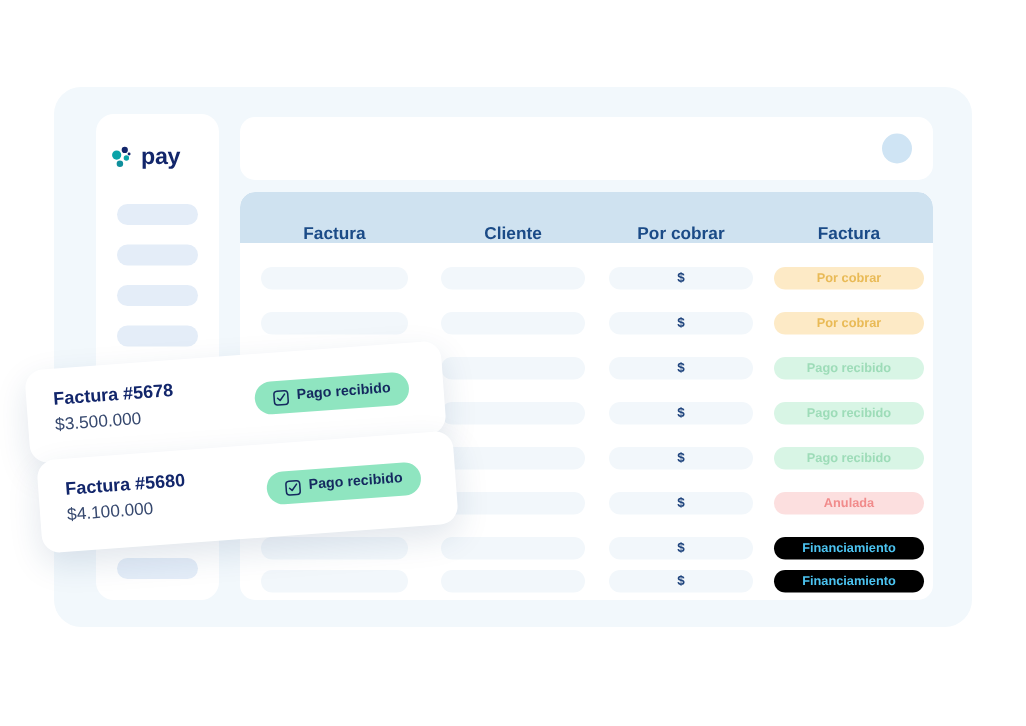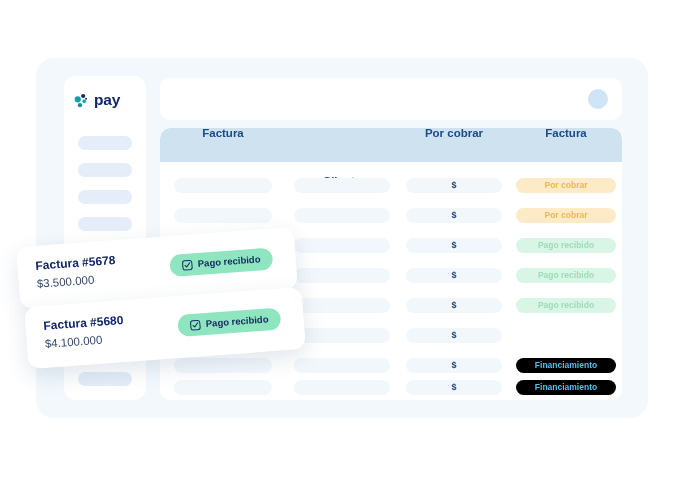--- a/index.html
+++ b/index.html
@@ -40,20 +40,21 @@
     left: 64px; top: 76px;
     width: 82px; height: 324px;
     background: #ffffff;
     border-radius: 12px;
   }
   #logo {
     position: absolute;
     left: 10px; top: 16px;
     width: 64px; height: 26px;
     display: flex;
+    align-items: center;
     gap: 2px;
   }
   #logo-mark { width: 18px; height: 18px; flex: none; }
   #logo-word {
     font-size: 15.5px;
     font-weight: 700;
     color: #12266b;
     letter-spacing: -0.2px;
     line-height: 1;
   }
@@ -89,21 +90,21 @@
     border-radius: 10px;
     overflow: hidden;
   }
   #table-head {
     position: absolute;
     left: 0; top: 0;
     width: 462px; height: 34px;
     background: #cfe2f0;
     border-radius: 10px 10px 0 0;
     display: flex;
-    align-items: flex-start;
+    align-items: flex-end;
   }
   .th {
     font-size: 11.5px;
     font-weight: 700;
     color: #1b4b87;
     text-align: center;
     line-height: 1;
   }
   .th.c1 { width: 126px; }
   .th.c2 { width: 112px; margin-top: 48px; }
@@ -338,20 +339,23 @@
     <div class="row" style="top:199px">
       <div class="cell c1">
           <div class="skel w1"></div>
         </div>
       <div class="cell c2">
           <div class="skel w2"></div>
         </div>
       <div class="cell c3">
           <div class="amount-pill">$</div>
         </div>
+      <div class="cell c4">
+          <div class="badge anulada">Anulada</div>
+        </div>
     </div>
 
     <div class="row" style="top:229px">
       <div class="cell c1">
           <div class="skel w1"></div>
         </div>
       <div class="cell c2">
           <div class="skel w2"></div>
         </div>
       <div class="cell c3">

